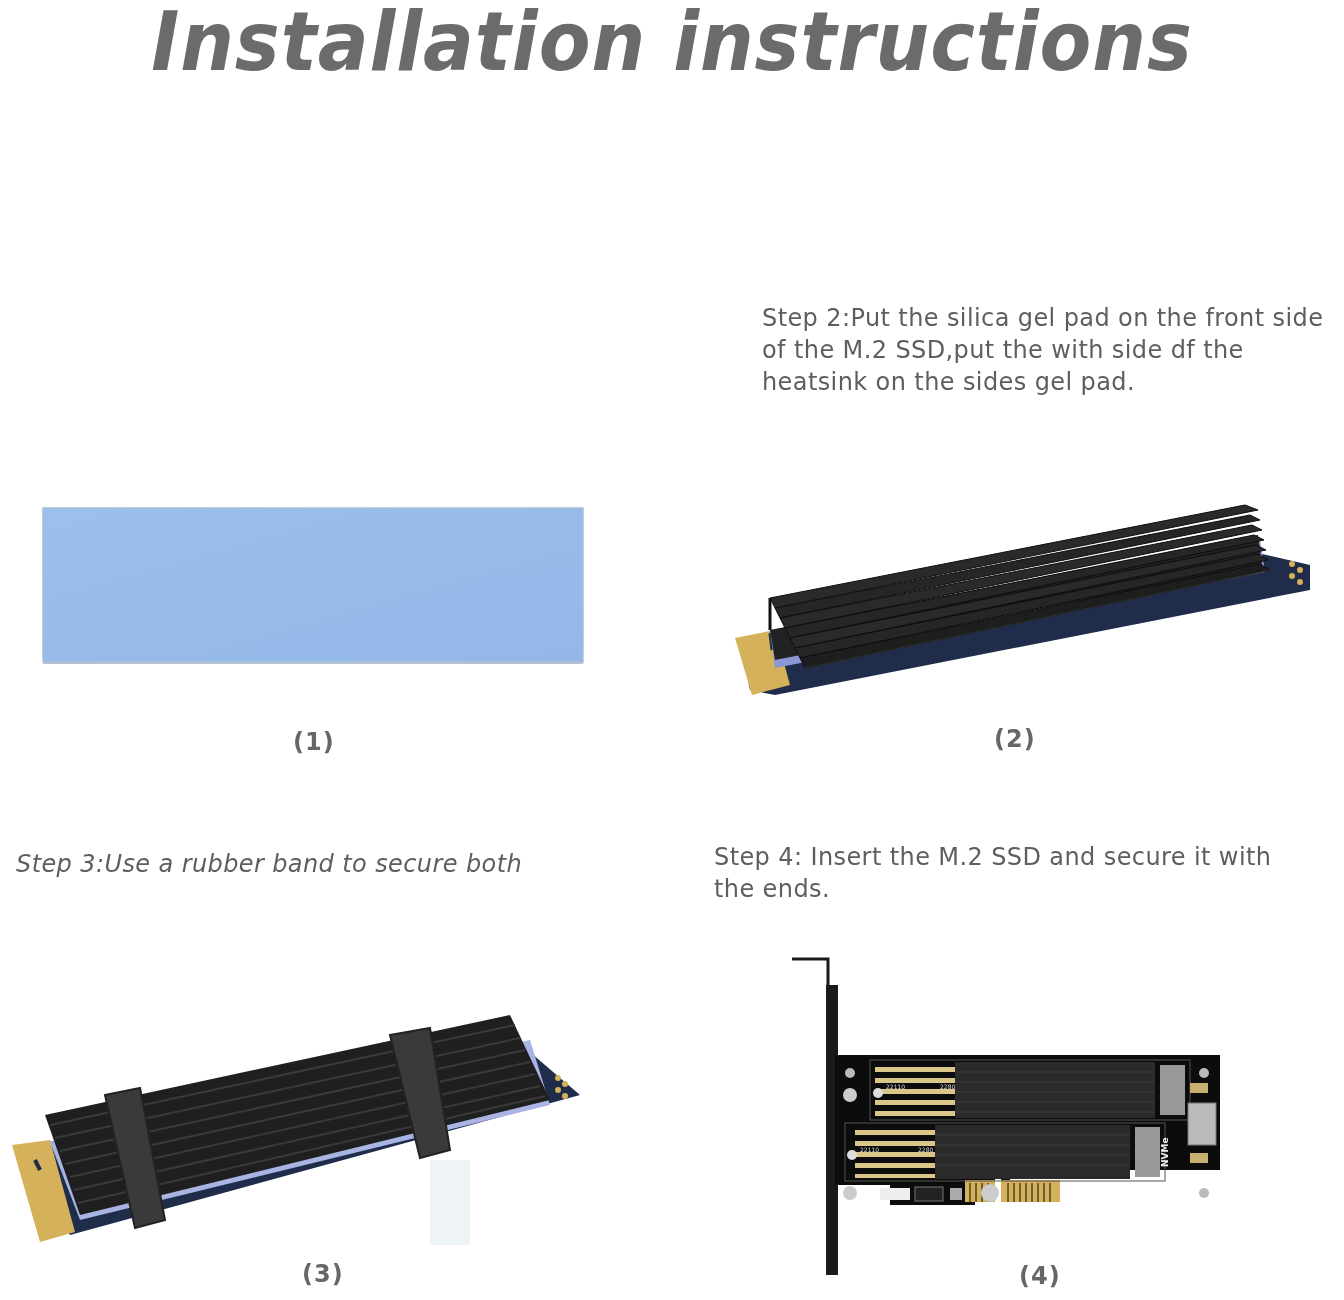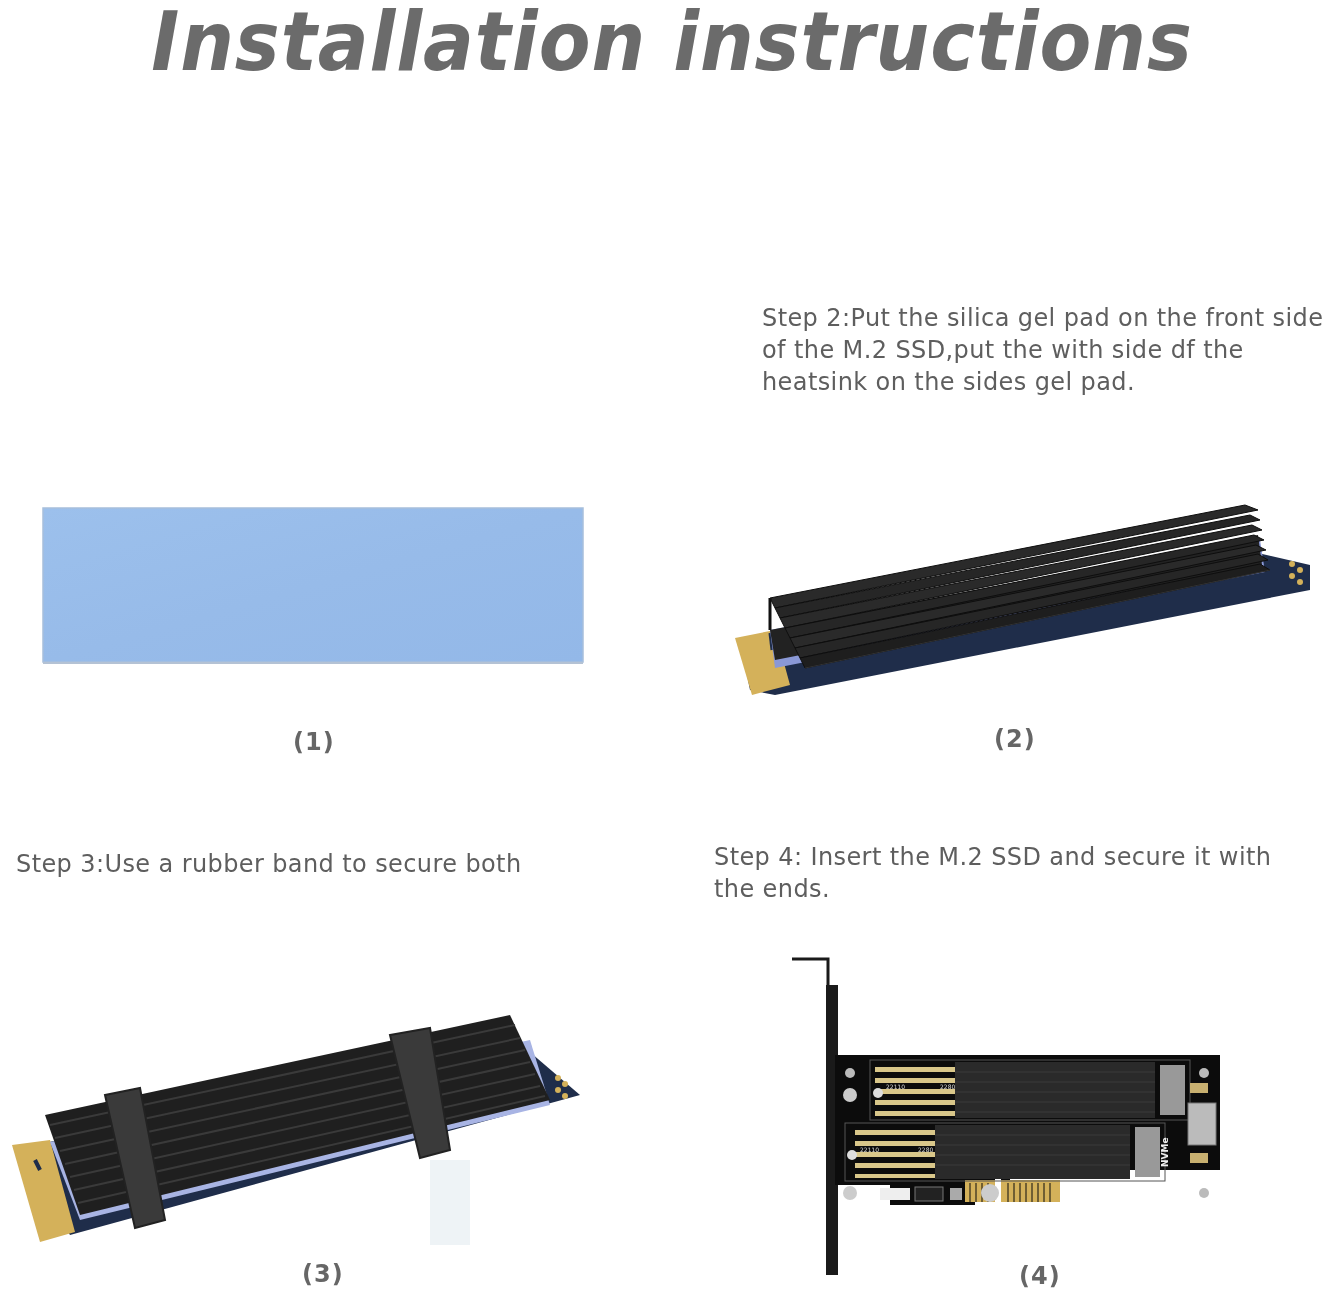--- a/index.html
+++ b/index.html
@@ -73,21 +73,21 @@
       <polygon points="60,148 526,55 536,60 65,158" fill="#2a2a2a"></polygon>
       <polygon points="65,158 528,64 538,70 70,168" fill="#262626"></polygon>
       <polygon points="70,168 530,74 540,80 75,178" fill="#1e1e1e"></polygon>
     </g>
     <line x1="40" y1="108" x2="40" y2="140" stroke="#111" stroke-width="3"></line>
     <line x1="75" y1="178" x2="540" y2="80" stroke="#333" stroke-width="1"></line>
   </svg>
 </div>
 <div class="caption" style="left:994px; top:725px;">(2)</div>
 
-<div class="step-text" style="left:16px; top:848px;">
+<div class="step-text" style="left:16px; top:848px;font-style:italic;">
   <div>Step 3:Use a rubber band to secure both</div>
 </div>
 <div class="illus" style="left:10px; top:1010px; width:580px; height:240px;">
   <svg width="580" height="240" viewBox="0 0 580 240">
 
     <polygon points="5,140 500,25 570,85 60,225" fill="#1f2d4a"></polygon>
 
     <polygon points="2,135 40,130 65,222 30,232" fill="#d4b15a"></polygon>
     <line x1="25" y1="150" x2="30" y2="160" stroke="#1f2d4a" stroke-width="4"></line>
 

